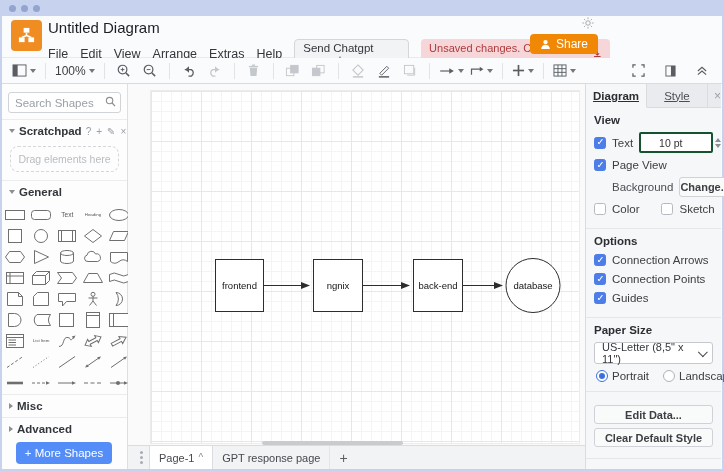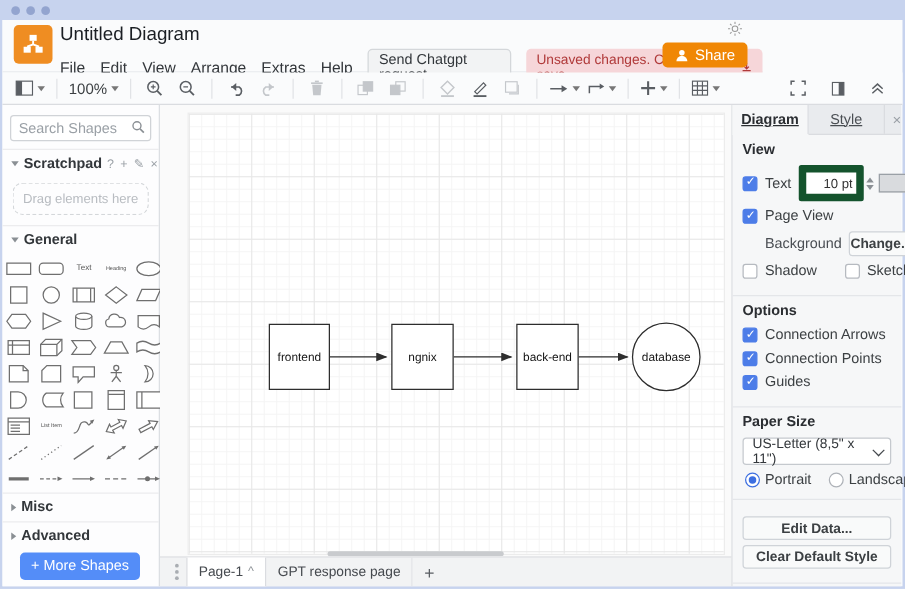--- a/index.html
+++ b/index.html
@@ -78,21 +78,21 @@
   .tab{flex:0 0 60px;display:flex;align-items:center;justify-content:center;font-size:11.5px;color:#4a4e53;border-right:1px solid #dadce0;text-decoration:underline;}
   .tab.active{background:#f6f7f8;font-weight:bold;color:#2b2e32;border-bottom:1px solid #f6f7f8;margin-bottom:-1px;}
   .tabx{margin-left:auto;display:flex;align-items:center;padding:0 6px;color:#9aa0a6;font-size:12px;}
   .psec{padding:6px 8px 7px 8px;border-bottom:1px solid #e4e6e9;}
   .ph{font-weight:bold;color:#2b2e32;font-size:11.5px;margin-bottom:6px;}
   .prow{display:flex;align-items:center;margin:5px 0;gap:6px;min-height:14px;}
   .cb{width:12px;height:12px;border:1px solid #b6bac0;border-radius:2.5px;background:#fff;box-sizing:border-box;flex:0 0 auto;position:relative;}
   .cb.on{background:#4d7de8;border-color:#4d7de8;}
   .cb.on::after{content:"✓";position:absolute;left:1.5px;top:-1.5px;color:#fff;font-size:9.5px;}
   .gridsize{margin-left:auto;display:flex;align-items:center;}
-  .gridsize input{width:34px;height:17px;border:6px solid #14532d;border-radius:2px;font-size:10.5px;text-align:right;padding:0 3px;font-family:inherit;color:#333;}
+  .gridsize input{width:34px;height:17px;border:2px solid #14532d;border-radius:2px;font-size:10.5px;text-align:left;padding:0 18px;font-family:inherit;color:#333;}
   .stepper{display:flex;flex-direction:column;margin-left:2px;gap:2px;}
   .st-up{width:0;height:0;border-left:3px solid transparent;border-right:3px solid transparent;border-bottom:4px solid #8a8f94;}
   .st-dn{width:0;height:0;border-left:3px solid transparent;border-right:3px solid transparent;border-top:4px solid #8a8f94;}
   .swatch{width:22px;height:13px;background:#d9dbde;border:1px solid #9aa0a6;margin-left:4px;}
   .pencil{color:#6a6e73;font-size:10px;margin-left:3px;}
   .indent{margin-left:18px;color:#4a4e53;}
   .panel-btn{display:block;width:100%;box-sizing:border-box;height:19px;background:#f9fafa;border:1px solid #cfd3d8;border-radius:3px;font-size:11px;font-weight:bold;color:#3c4043;display:flex;align-items:center;justify-content:center;margin:4px 0;}
   .chg-btn{margin-left:auto;width:72px;height:18px;background:#f9fafa;border:1px solid #cfd3d8;border-radius:3px;font-weight:bold;font-size:11px;display:flex;align-items:center;justify-content:center;color:#3c4043;}
   .select{height:20px;border:1px solid #c5c9ce;border-radius:3px;background:#fff;display:flex;align-items:center;padding:0 7px;font-size:11px;color:#33373b;margin:2px 0 6px 0;}
   .sel-chev{margin-left:auto;width:6px;height:6px;border-right:1.5px solid #44484d;border-bottom:1.5px solid #44484d;transform:rotate(45deg) translateY(-2px);}
@@ -669,21 +669,21 @@
         <div class="prow">
           <span class="cb on"></span>
           <span>Page View</span>
         </div>
         <div class="prow">
           <span class="indent">Background</span>
           <span class="chg-btn">Change...</span>
         </div>
         <div class="prow">
           <span class="cb"></span>
-          <span>Shadow</span>
+          <span>Color</span>
           <span class="cb" style="margin-left:16px"></span>
           <span>Sketch</span>
         </div>
       </div>
 
       <div class="psec">
         <div class="ph">Options</div>
         <div class="prow">
           <span class="cb on"></span>
           <span>Connection Arrows</span>

